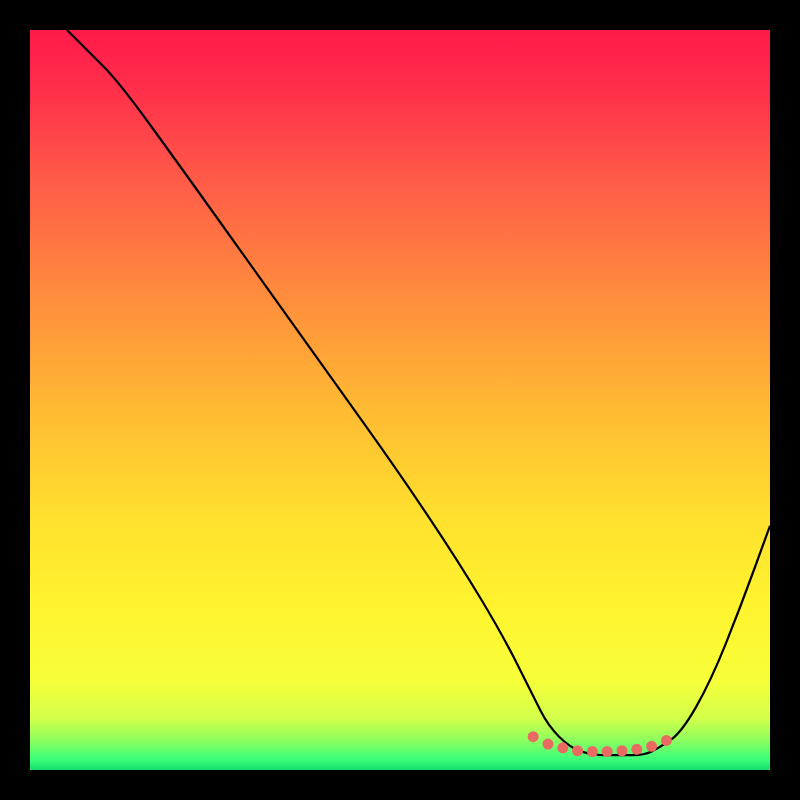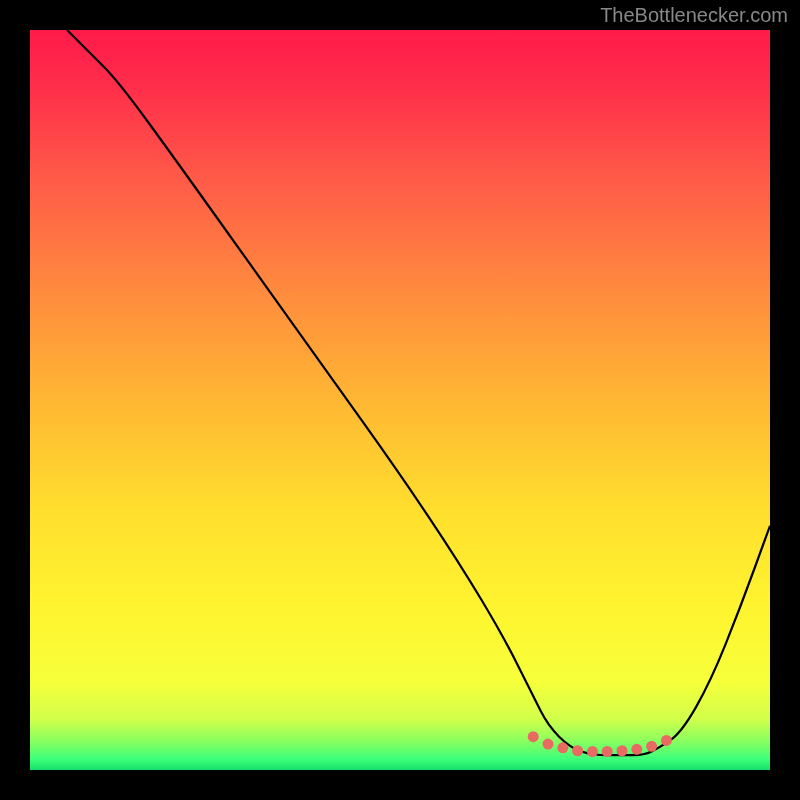--- a/index.html
+++ b/index.html
@@ -33,21 +33,20 @@
     height: 740px;
   }
   svg {
     display: block;
   }
 </style>
 </head>
 <body>
 
 <div class="container">
-  <div class="attribution">TheBottlenecker.com</div>
   <div class="plot-area">
     <svg id="chart-svg" width="740" height="740" viewBox="0 0 740 740">
       <defs>
         <linearGradient id="bg-grad" x1="0" y1="0" x2="0" y2="1">
             <stop offset="0%" stop-color="#ff1a4a"></stop>
             <stop offset="8%" stop-color="#ff2f4a"></stop>
             <stop offset="20%" stop-color="#ff5a48"></stop>
             <stop offset="35%" stop-color="#ff8a3e"></stop>
             <stop offset="50%" stop-color="#ffb733"></stop>
             <stop offset="65%" stop-color="#ffdf2e"></stop>

